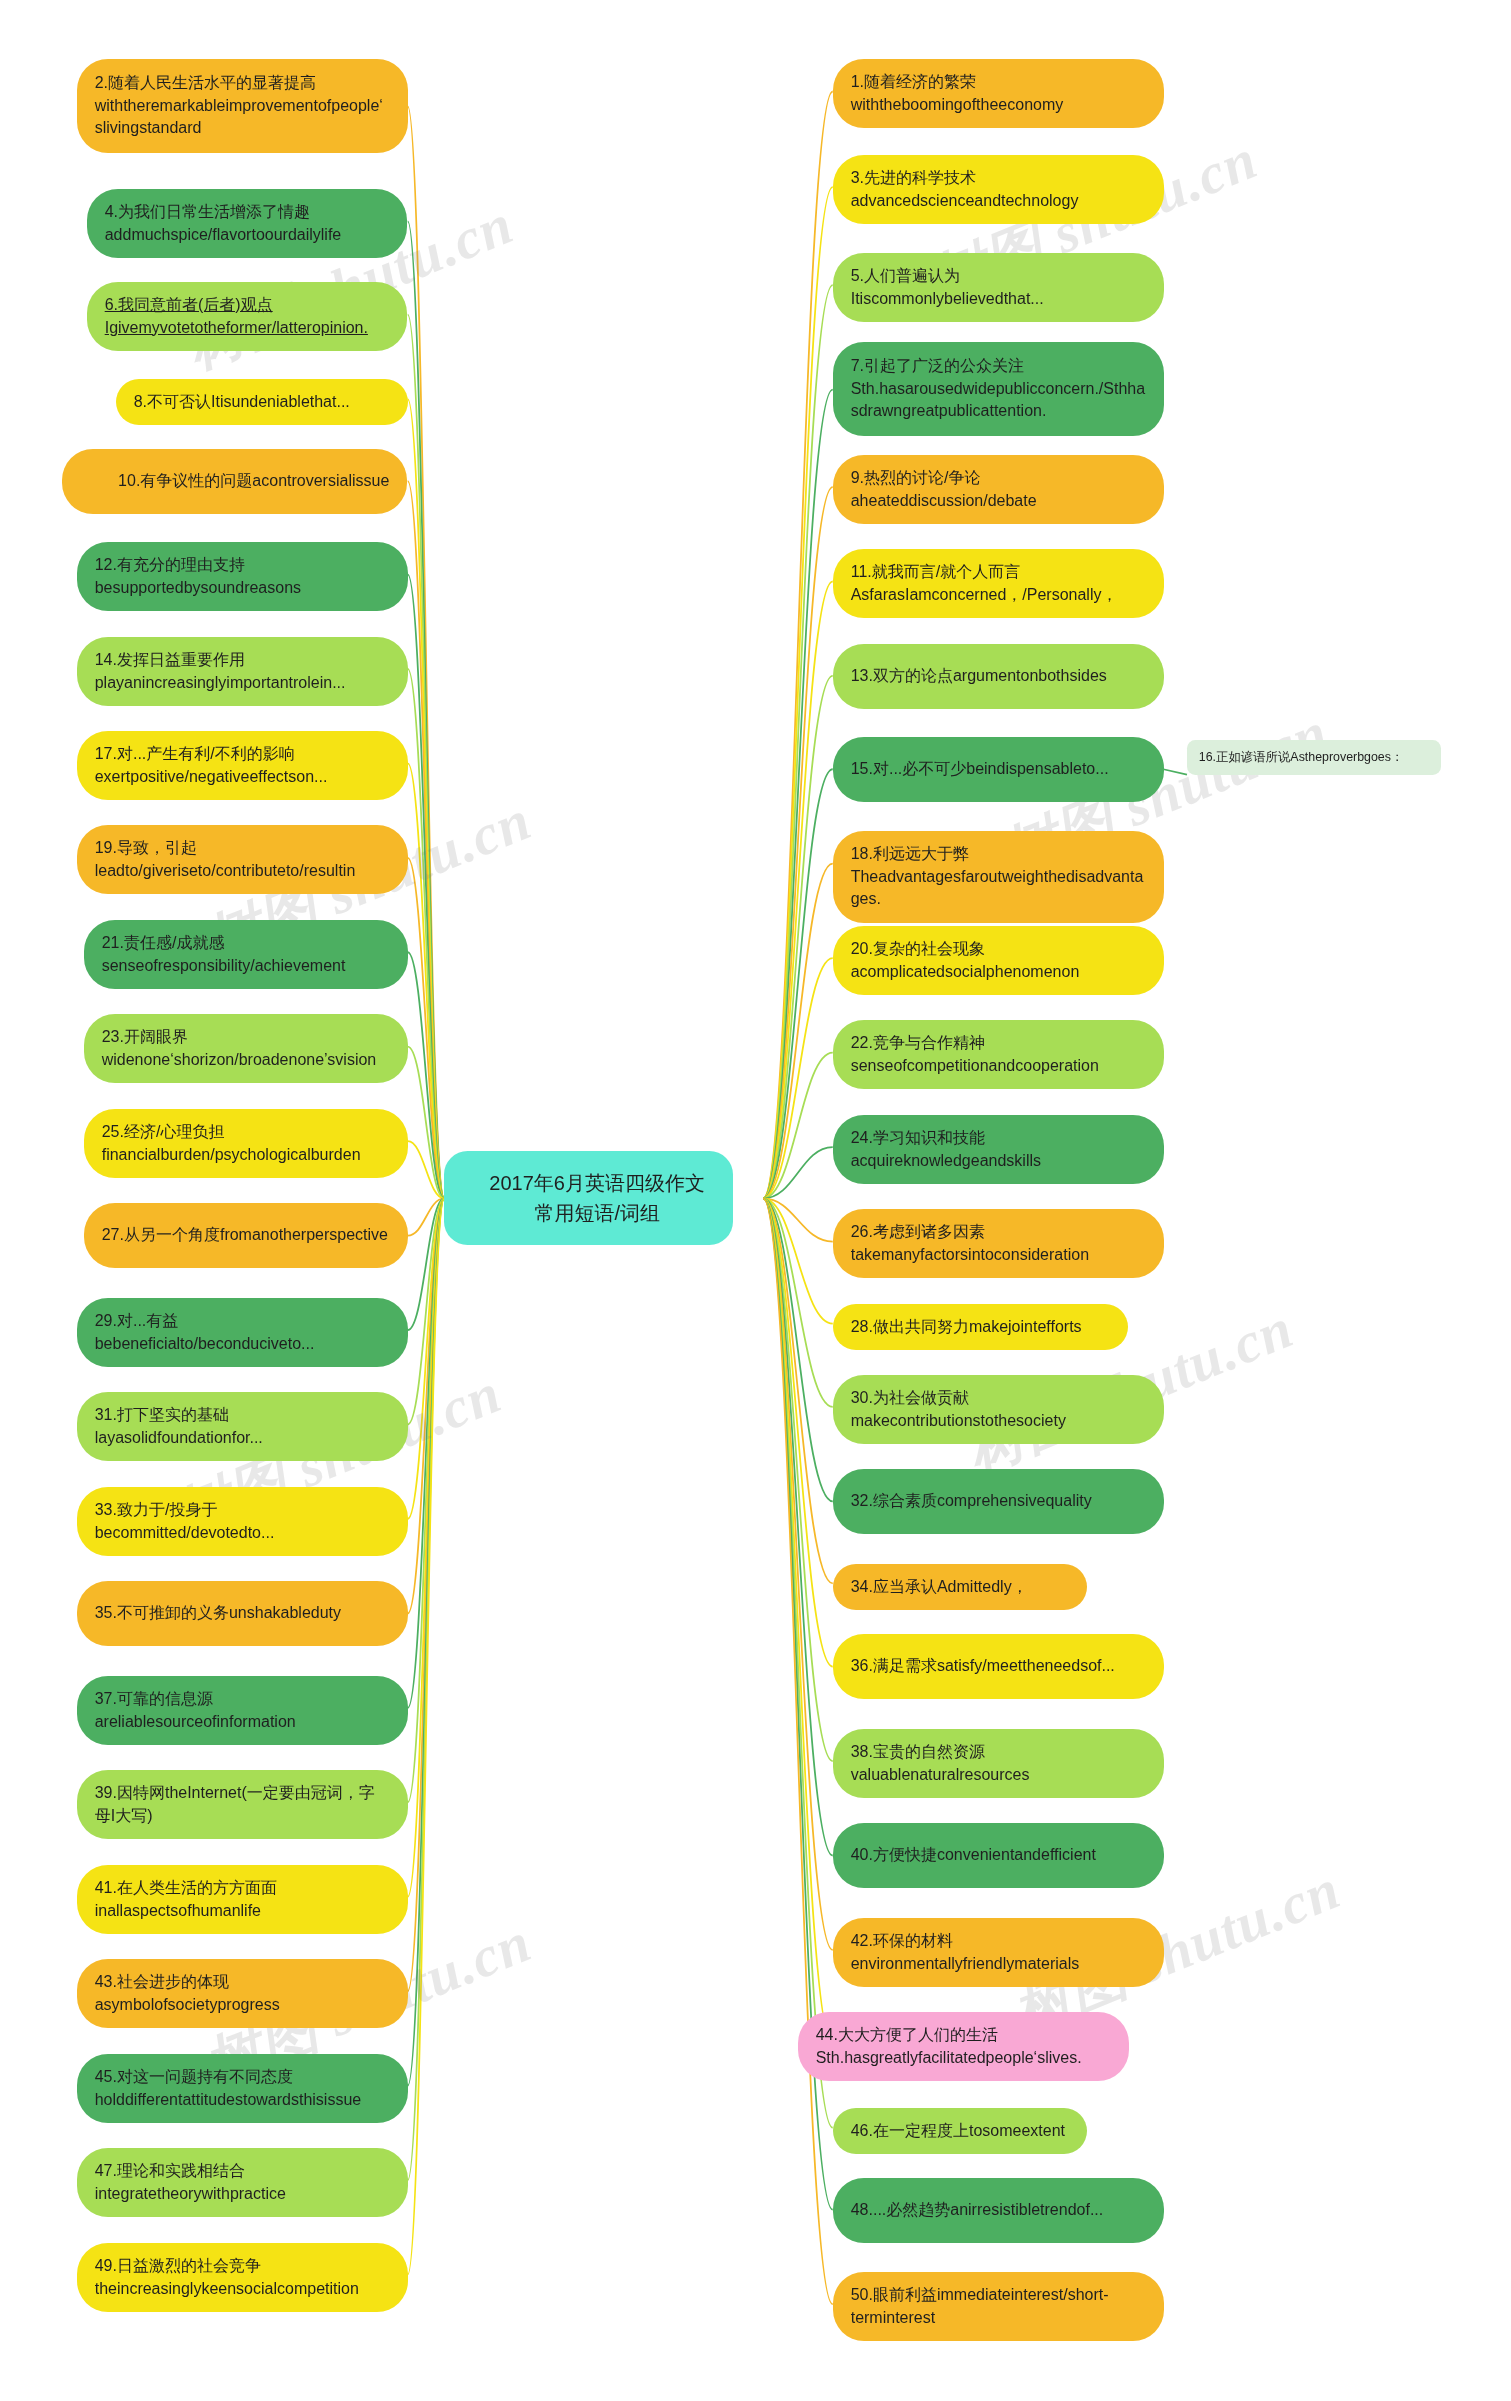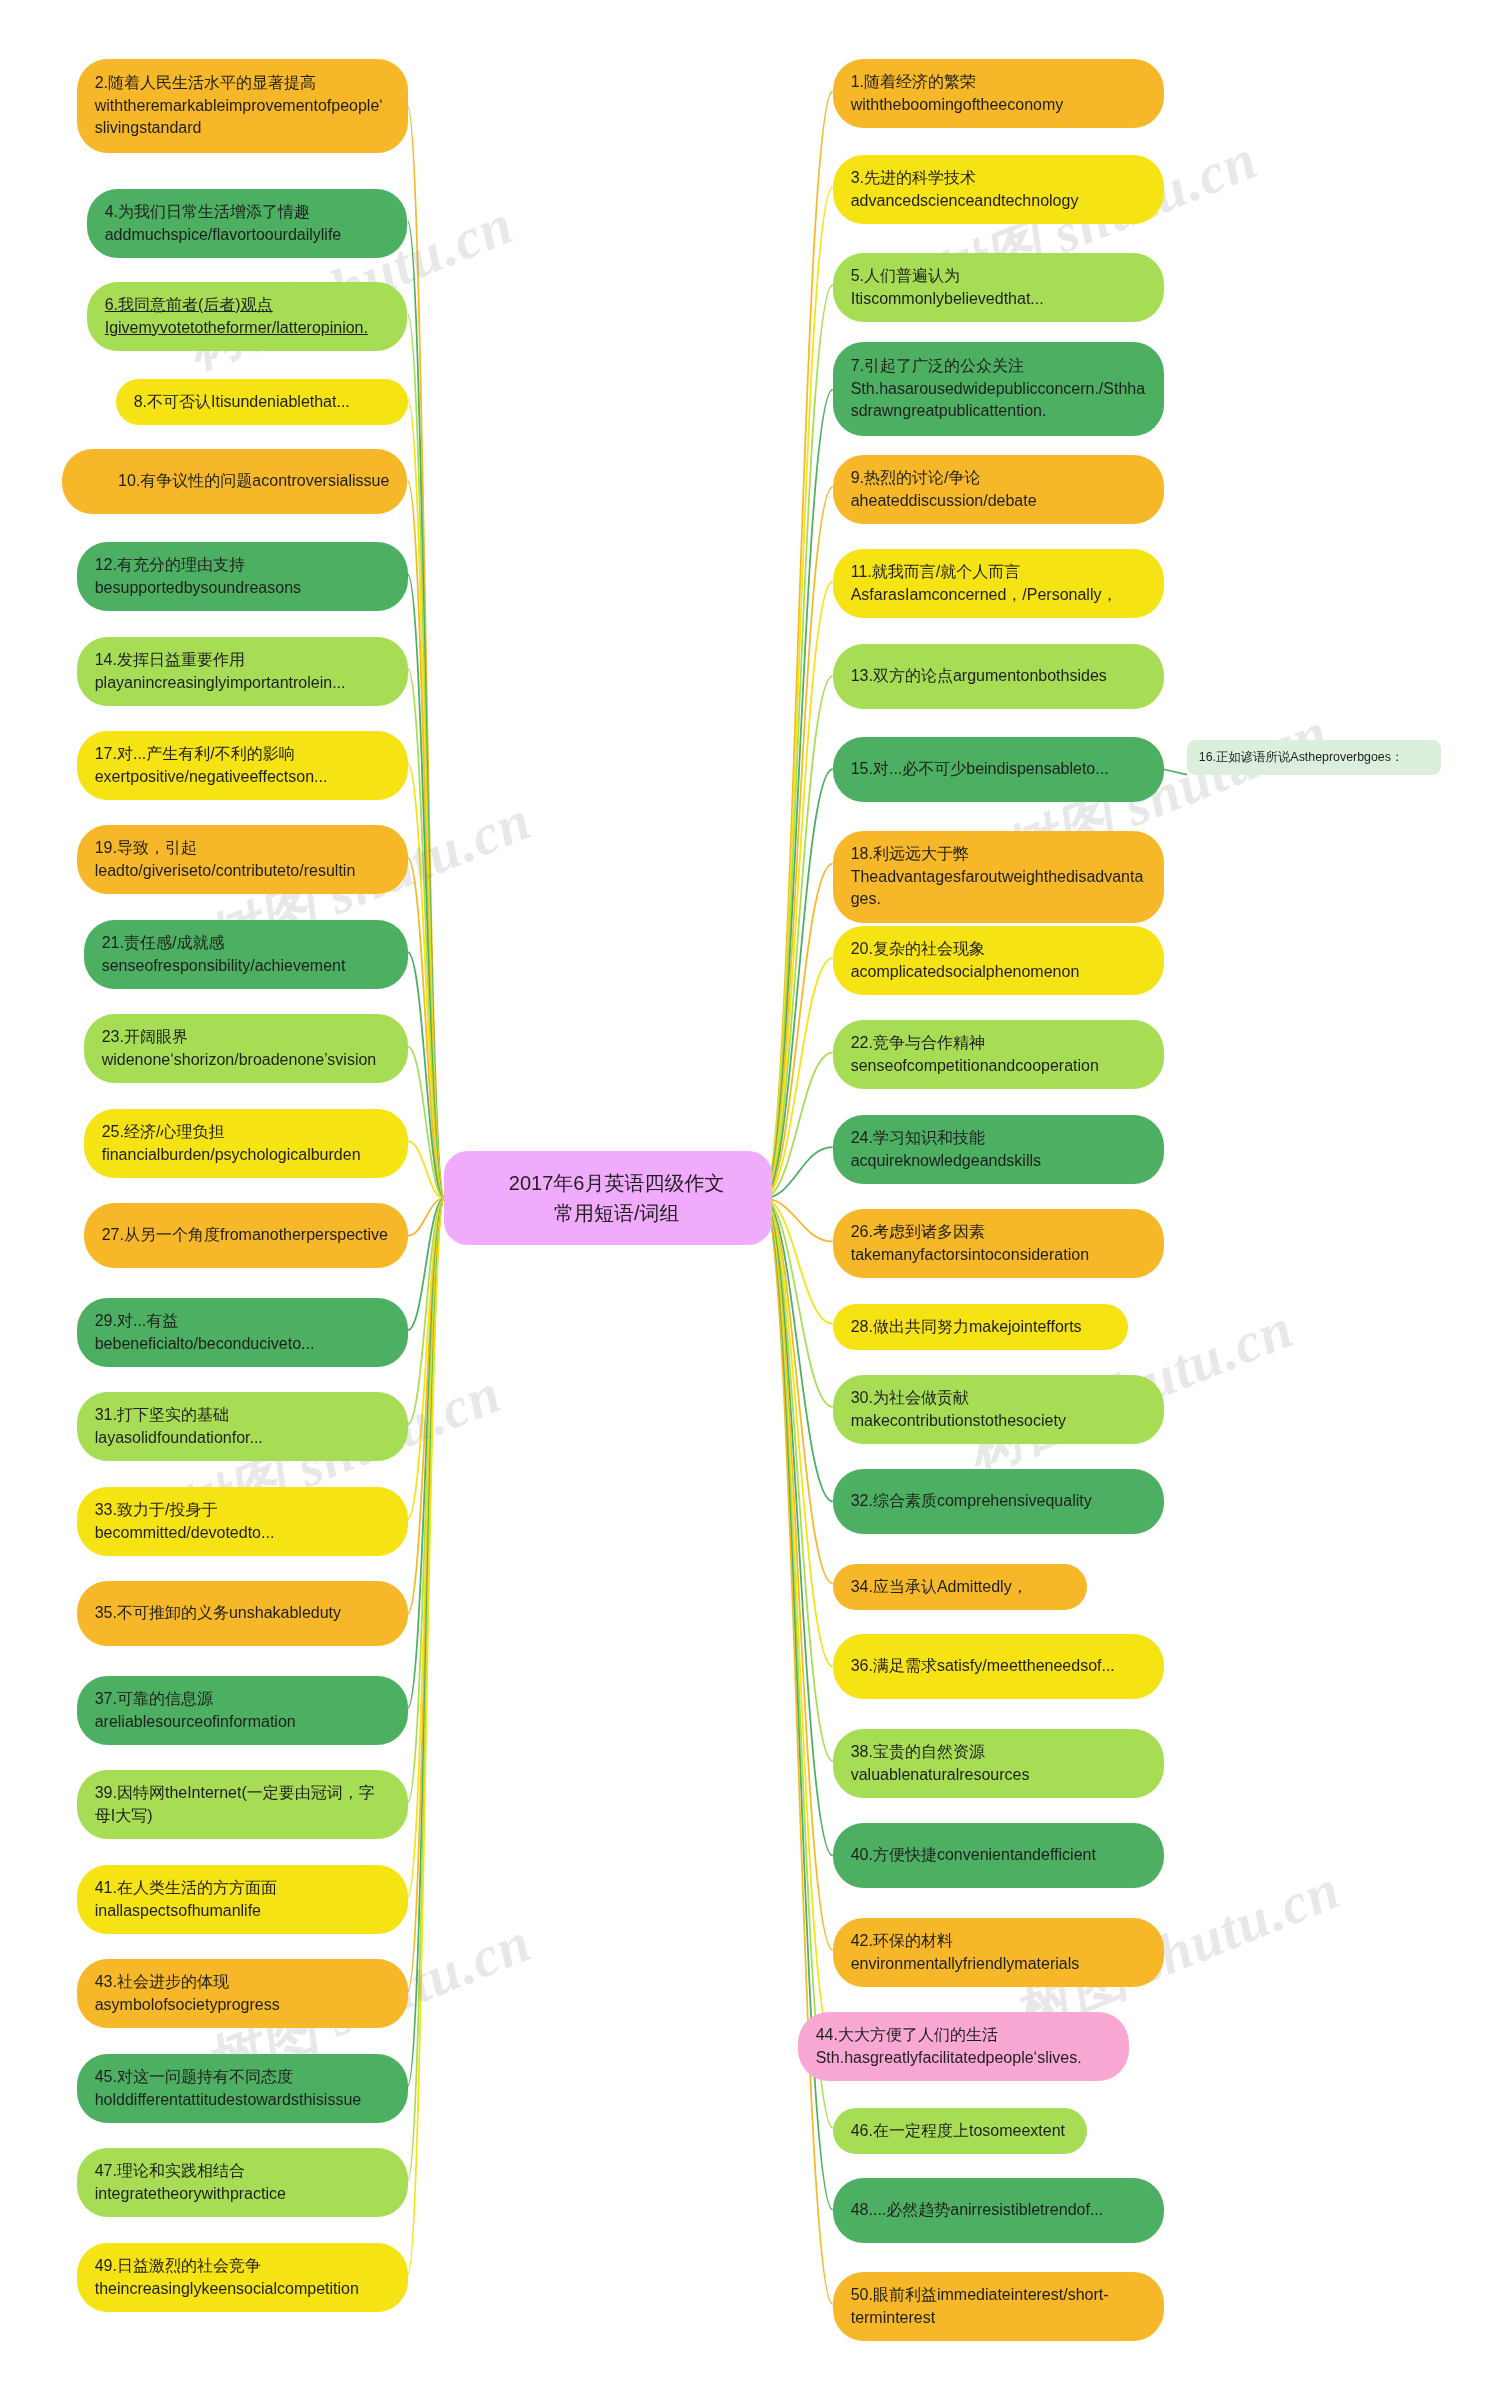--- a/index.html
+++ b/index.html
@@ -284,21 +284,21 @@
       </div>
       <div class="node" style="left: 833px; top: 2108px; width: 254px; min-height: 40px; background: rgb(167, 221, 85);">
         <span>46.在一定程度上tosomeextent</span>
       </div>
       <div class="node" style="left: 833px; top: 2178px; width: 331px; min-height: 65px; background: rgb(76, 175, 97);">
         <span>48....必然趋势anirresistibletrendof...</span>
       </div>
       <div class="node" style="left: 833px; top: 2272px; width: 331px; min-height: 65px; background: rgb(246, 184, 40);">
         <span>50.眼前利益immediateinterest/short-terminterest</span>
       </div>
-      <div class="node center" style="left: 444px; top: 1151px; width: 328px; min-height: 94px; background: #f0abfc; padding-left: 35px;">
+      <div class="node center" style="left: 444px; top: 1151px; width: 289px; min-height: 94px; background: #5eead4; padding-left: 35px;">
         <div>
           <div>2017年6月英语四级作文</div>
           <div>常用短语/词组</div>
         </div>
       </div>
     </div>
 
 </div>
 
 

